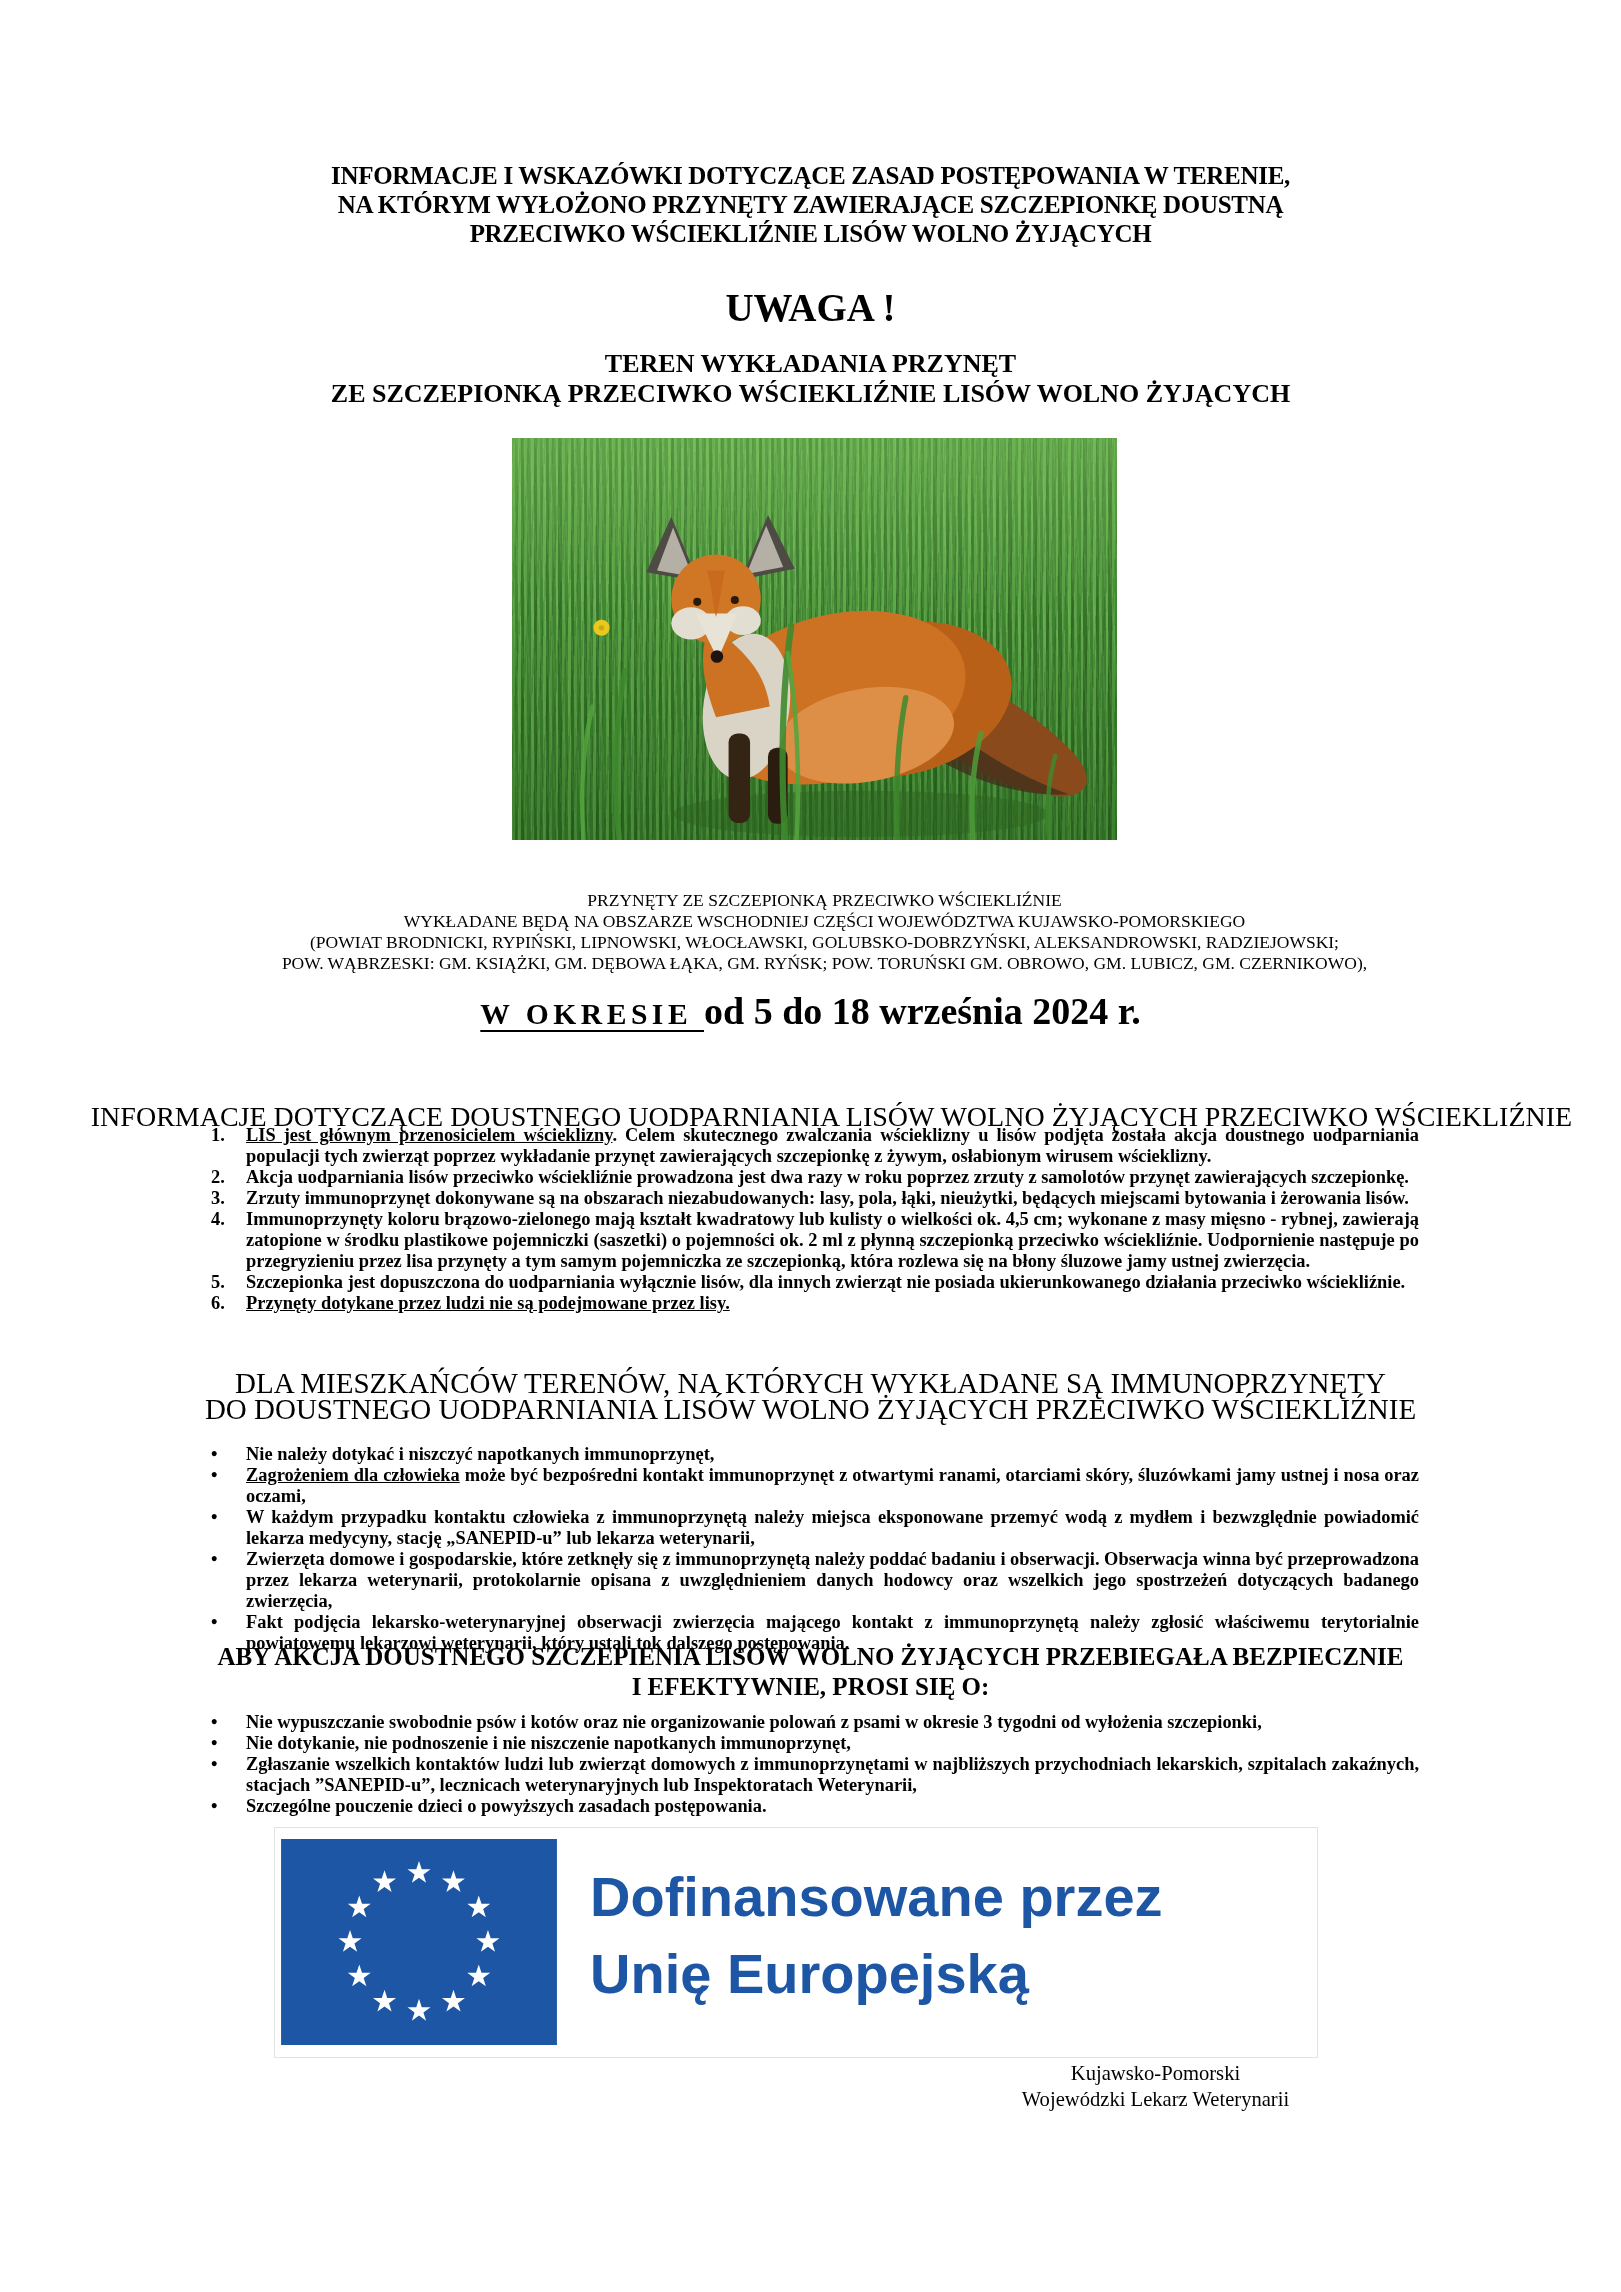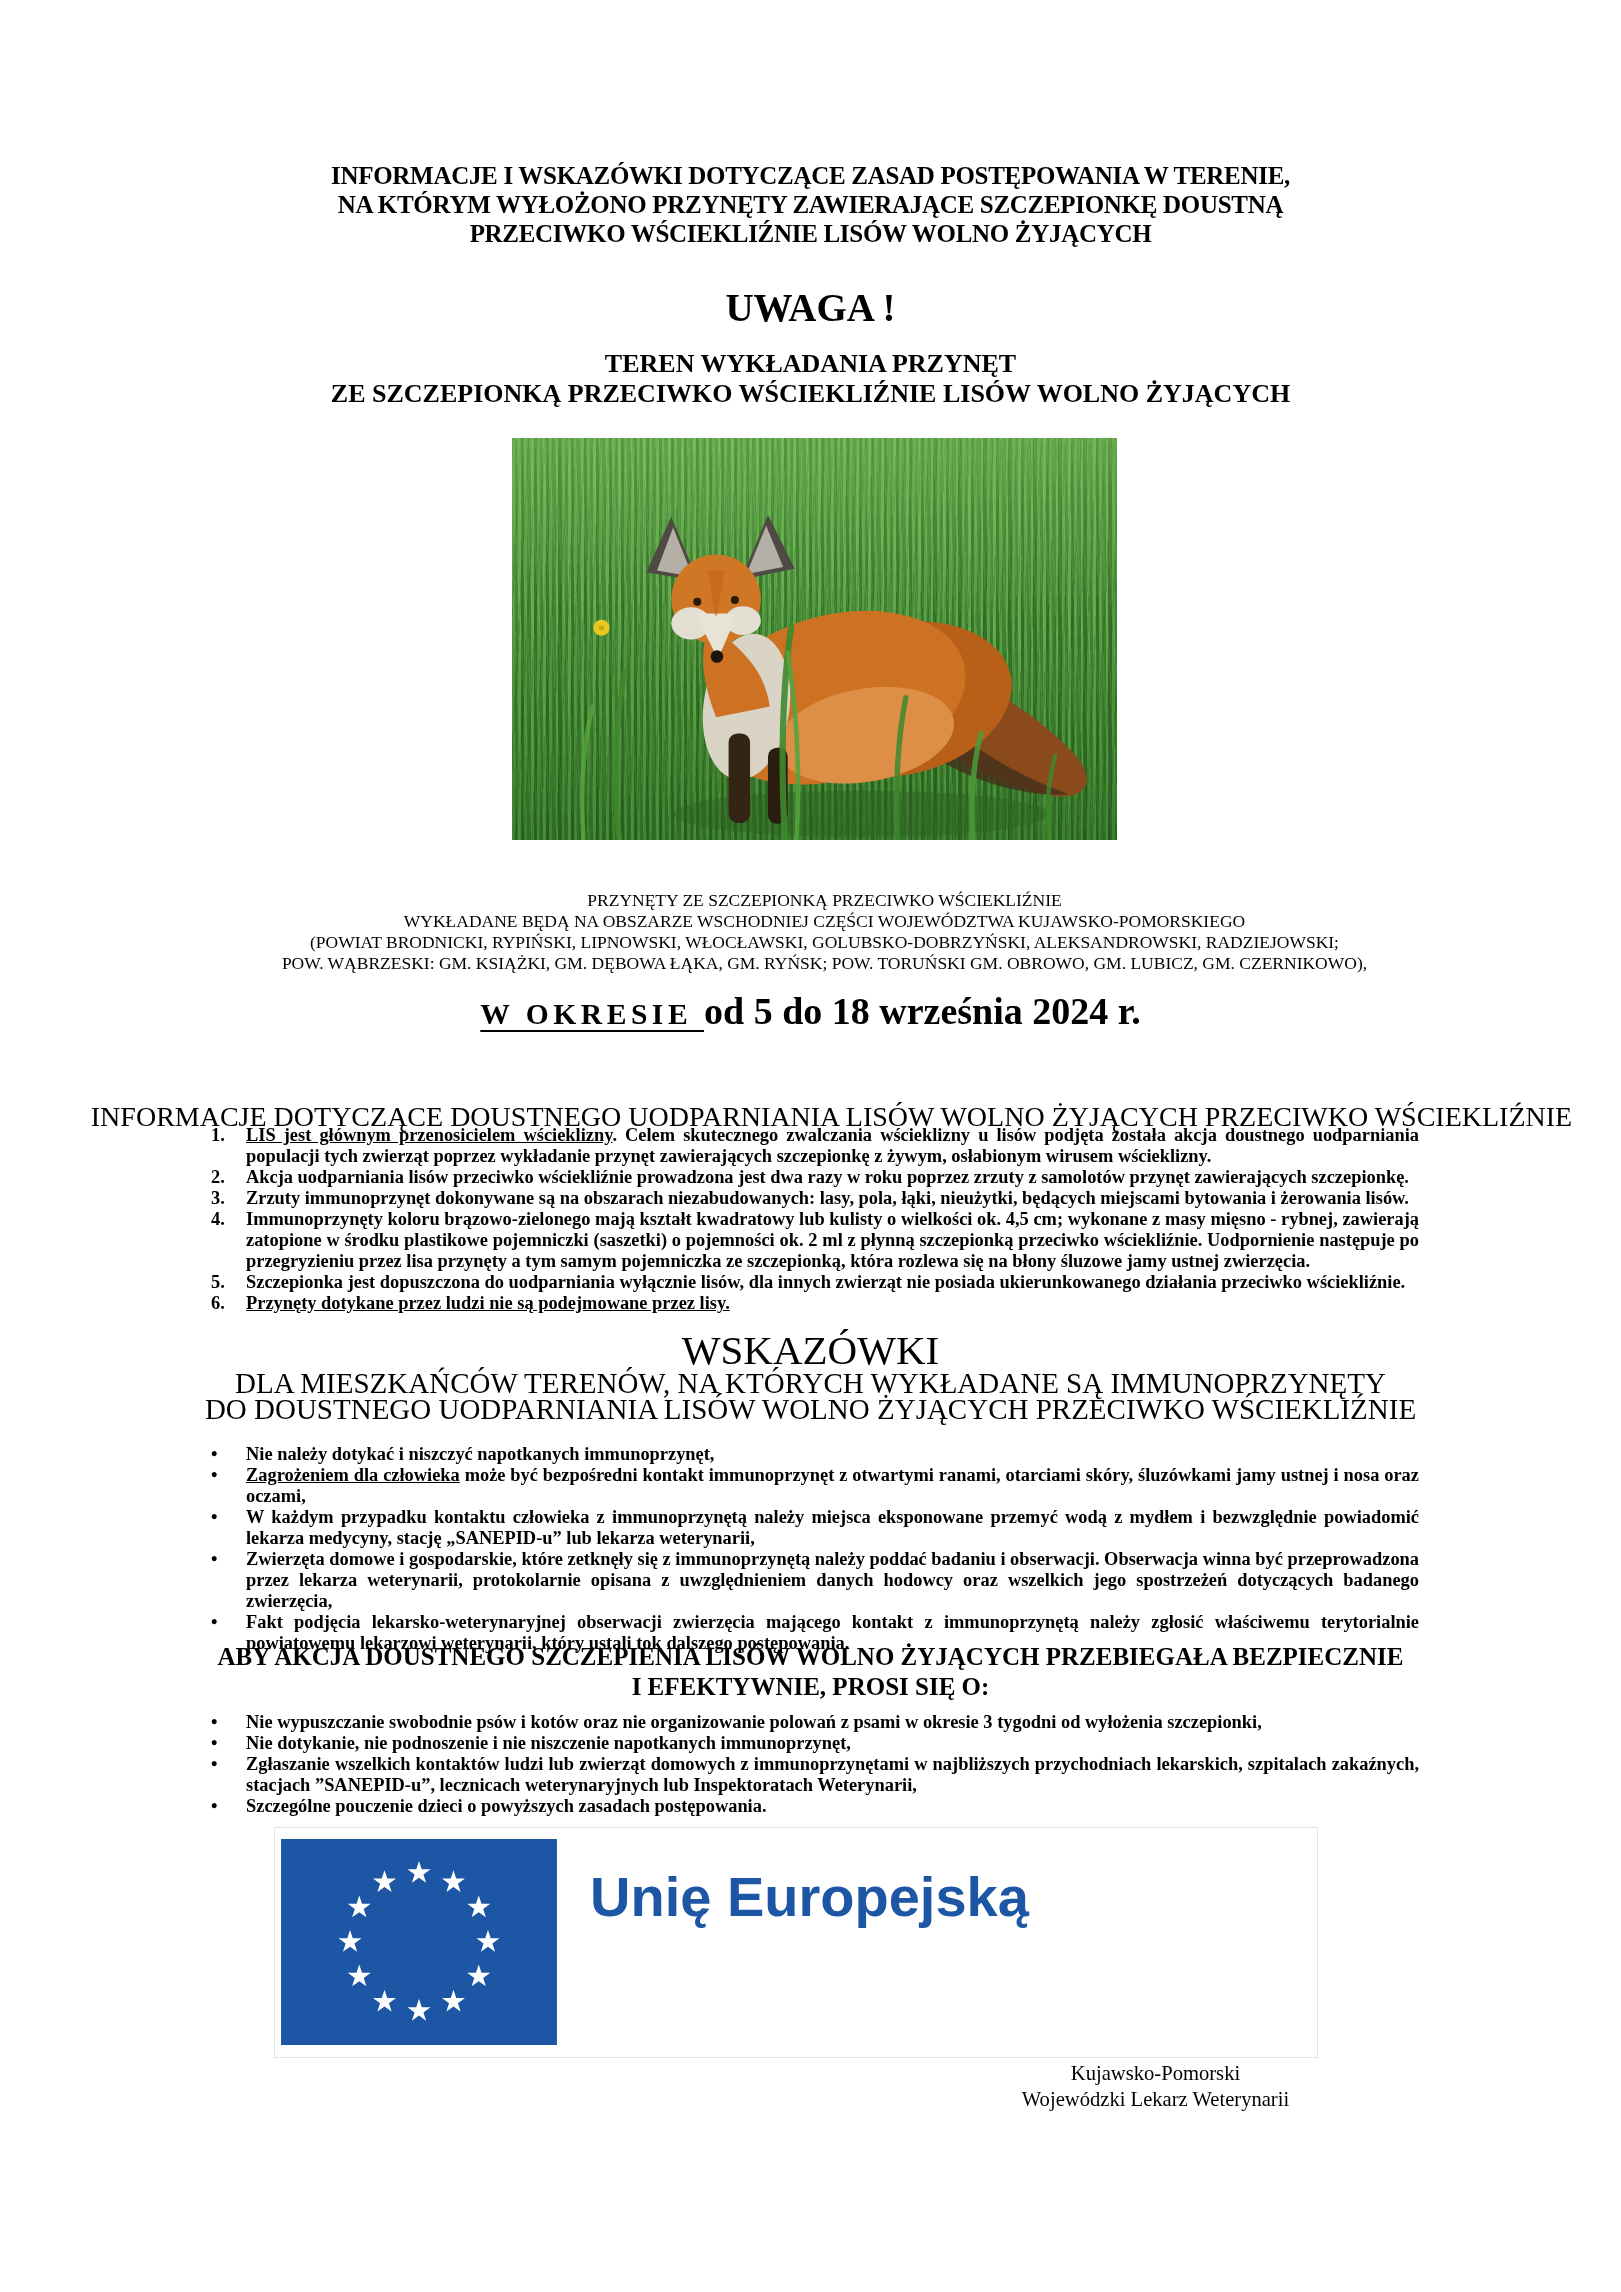--- a/index.html
+++ b/index.html
@@ -153,21 +153,20 @@
     <div class="row">
       <span class="num">5.</span>
       <div class="txt"><span class="lead"></span><span>Szczepionka jest dopuszczona do uodparniania wyłącznie lisów, dla innych zwierząt nie posiada ukierunkowanego działania przeciwko wściekliźnie.</span></div>
     </div>
     <div class="row">
       <span class="num">6.</span>
       <div class="txt"><span class="lead">Przynęty dotykane przez ludzi nie są podejmowane przez lisy.</span><span></span></div>
     </div>
   </div>
 
-  <div class="center wskazowki-heading">WSKAZÓWKI</div>
   <div class="center wskazowki-sub">
     <div>DLA MIESZKAŃCÓW TERENÓW, NA KTÓRYCH WYKŁADANE SĄ IMMUNOPRZYNĘTY</div>
     <div>DO DOUSTNEGO UODPARNIANIA LISÓW WOLNO ŻYJĄCYCH PRZECIWKO WŚCIEKLIŹNIE</div>
   </div>
 
   <div class="list-block bullets1">
     <div class="row">
       <span class="num">•</span>
       <div class="txt"><span class="lead"></span><span>Nie należy dotykać i niszczyć napotkanych immunoprzynęt,</span></div>
     </div>
@@ -226,20 +225,21 @@
       <use href="#eustar" transform="translate(220.7,153.5)"></use>
       <use href="#eustar" transform="translate(192.5,181.7)"></use>
       <use href="#eustar" transform="translate(154,192)"></use>
       <use href="#eustar" transform="translate(115.5,181.7)"></use>
       <use href="#eustar" transform="translate(87.3,153.5)"></use>
       <use href="#eustar" transform="translate(77,115)"></use>
       <use href="#eustar" transform="translate(87.3,76.5)"></use>
       <use href="#eustar" transform="translate(115.5,48.3)"></use>
     </svg>
     <div class="eu-text" style="color: rgb(29, 86, 164);">
+      <div>Dofinansowane przez</div>
       <div>Unię Europejską</div>
     </div>
   </div>
 
   <div class="signature">
     <div>Kujawsko-Pomorski</div>
     <div>Wojewódzki Lekarz Weterynarii</div>
   </div>
 
 </div>

